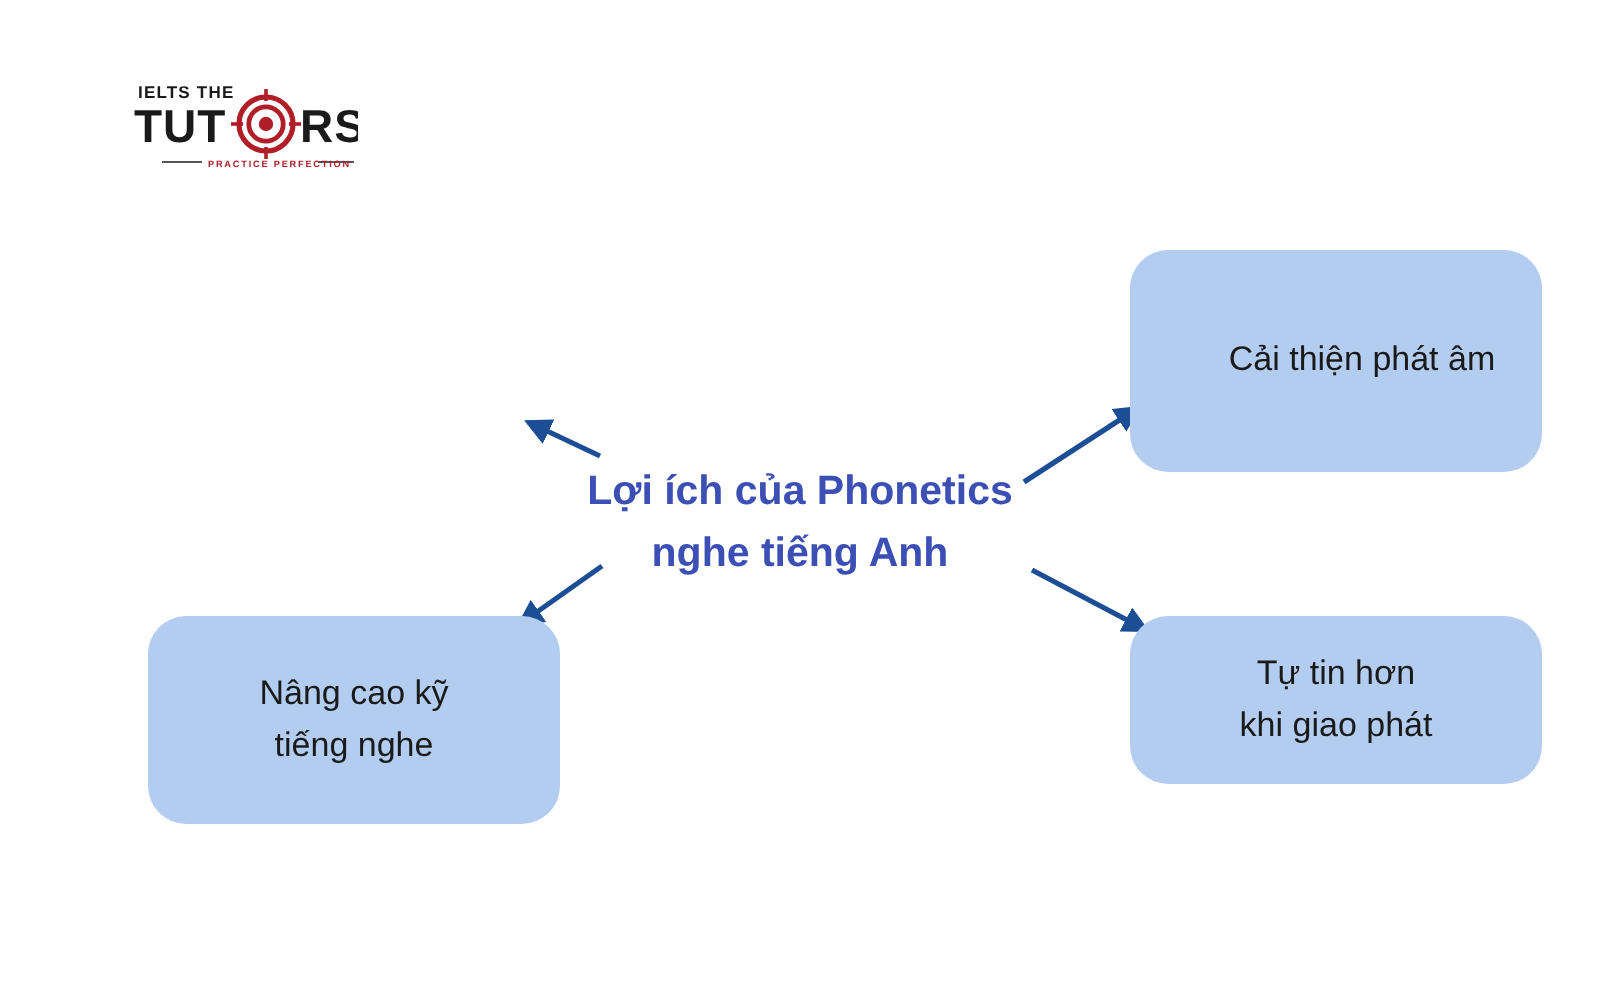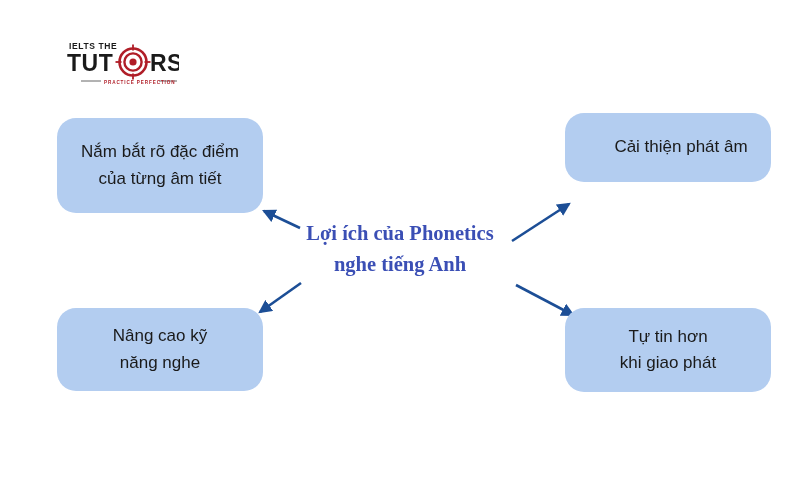--- a/index.html
+++ b/index.html
@@ -53,36 +53,36 @@
     text-align: center;
     color: #1a1a1a;
     font-size: 17px;
     line-height: 1.55;
     padding: 6px 14px;
     font-family: "Liberation Sans", sans-serif;
   }
   .node-box .node-text { display: block; }
 
   #box-tl { left: 57px;  top: 118px; width: 206px; height: 95px; }
-  #box-tr { left: 565px; top: 113px; width: 206px; height: 69px; padding-left: 40px; }
-  #box-bl { left: 57px;  top: 308px; width: 206px; height: 83px; }
+  #box-tr { left: 565px; top: 125px; width: 206px; height: 111px; padding-left: 40px; }
+  #box-bl { left: 74px;  top: 308px; width: 206px; height: 104px; }
   #box-br { left: 565px; top: 308px; width: 206px; height: 84px; }
 
   
   #center-label {
     position: absolute;
     left: 250px;
-    top: 218px;
+    top: 231px;
     width: 300px;
     text-align: center;
     color: #3b4fb5;
     font-size: 20.5px;
     font-weight: bold;
     line-height: 1.5;
-    font-family: Liberation Serif, serif;
+    font-family: Liberation Sans, sans-serif;
   }
   #center-label .center-line { display: block; white-space: nowrap; }
 </style>
 </head>
 <body>
 
 <div id="stage">
 
   <div id="logo">
     <svg id="logo-svg" width="112" height="54" viewBox="0 0 112 54" xmlns="http://www.w3.org/2000/svg">
@@ -117,37 +117,31 @@
 
     <line x1="300" y1="228" x2="264" y2="211" stroke="#1c4e96" stroke-width="2.6" marker-end="url(#ah)"></line>
 
     <line x1="512" y1="241" x2="569" y2="204" stroke="#1c4e96" stroke-width="2.6" marker-end="url(#ah)"></line>
 
     <line x1="301" y1="283" x2="260" y2="312" stroke="#1c4e96" stroke-width="2.6" marker-end="url(#ah)"></line>
 
     <line x1="516" y1="285" x2="573" y2="315" stroke="#1c4e96" stroke-width="2.6" marker-end="url(#ah)"></line>
   </svg>
 
-  <div class="node-box" id="box-tl">
-    <span class="node-text">
-      <span>Nắm bắt rõ đặc điểm</span><br>
-      <span>của từng âm tiết</span>
-    </span>
-  </div>
 
   <div class="node-box" id="box-tr">
     <span class="node-text">
       <span>Cải thiện phát âm</span>
     </span>
   </div>
 
   <div class="node-box" id="box-bl">
     <span class="node-text">
       <span>Nâng cao kỹ</span><br>
-      <span>năng nghe</span>
+      <span>tiếng nghe</span>
     </span>
   </div>
 
   <div class="node-box" id="box-br">
     <span class="node-text">
       <span>Tự tin hơn</span><br>
       <span>khi giao phát</span>
     </span>
   </div>
 

